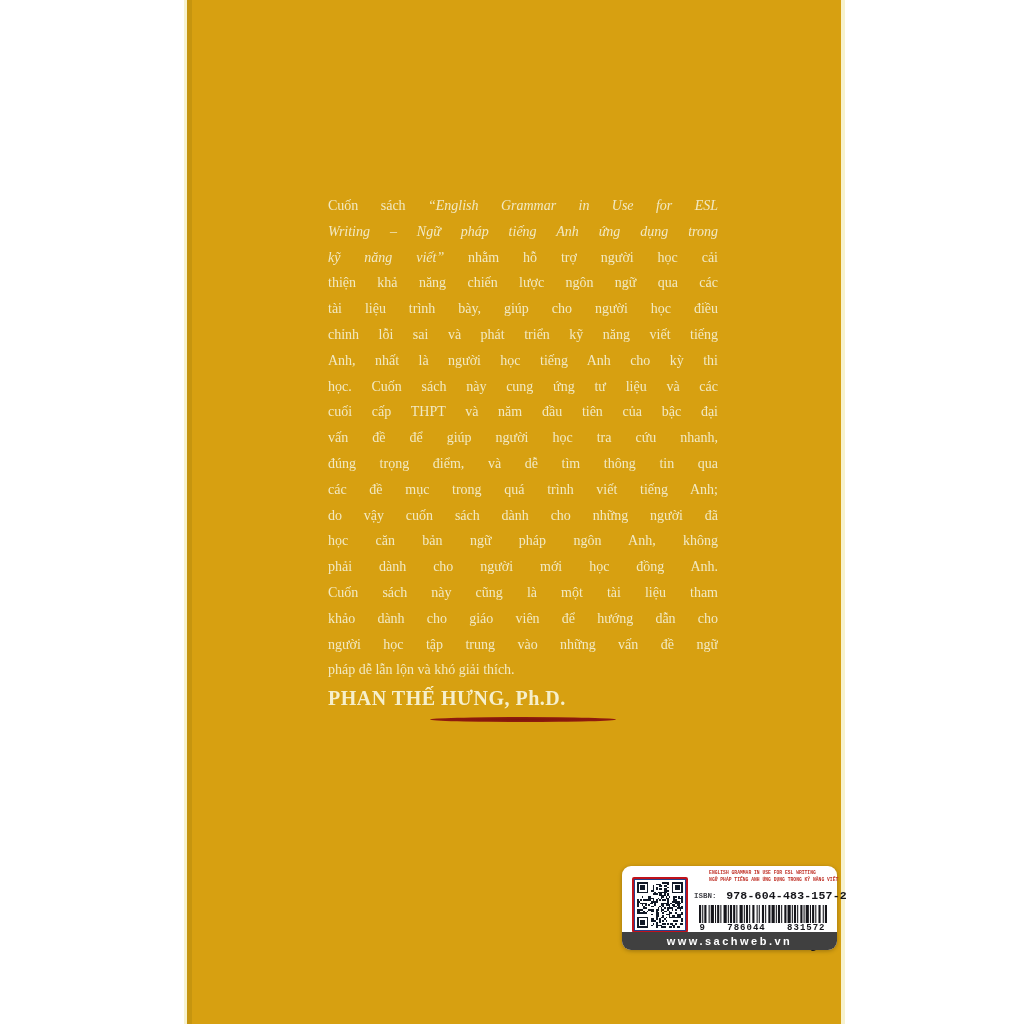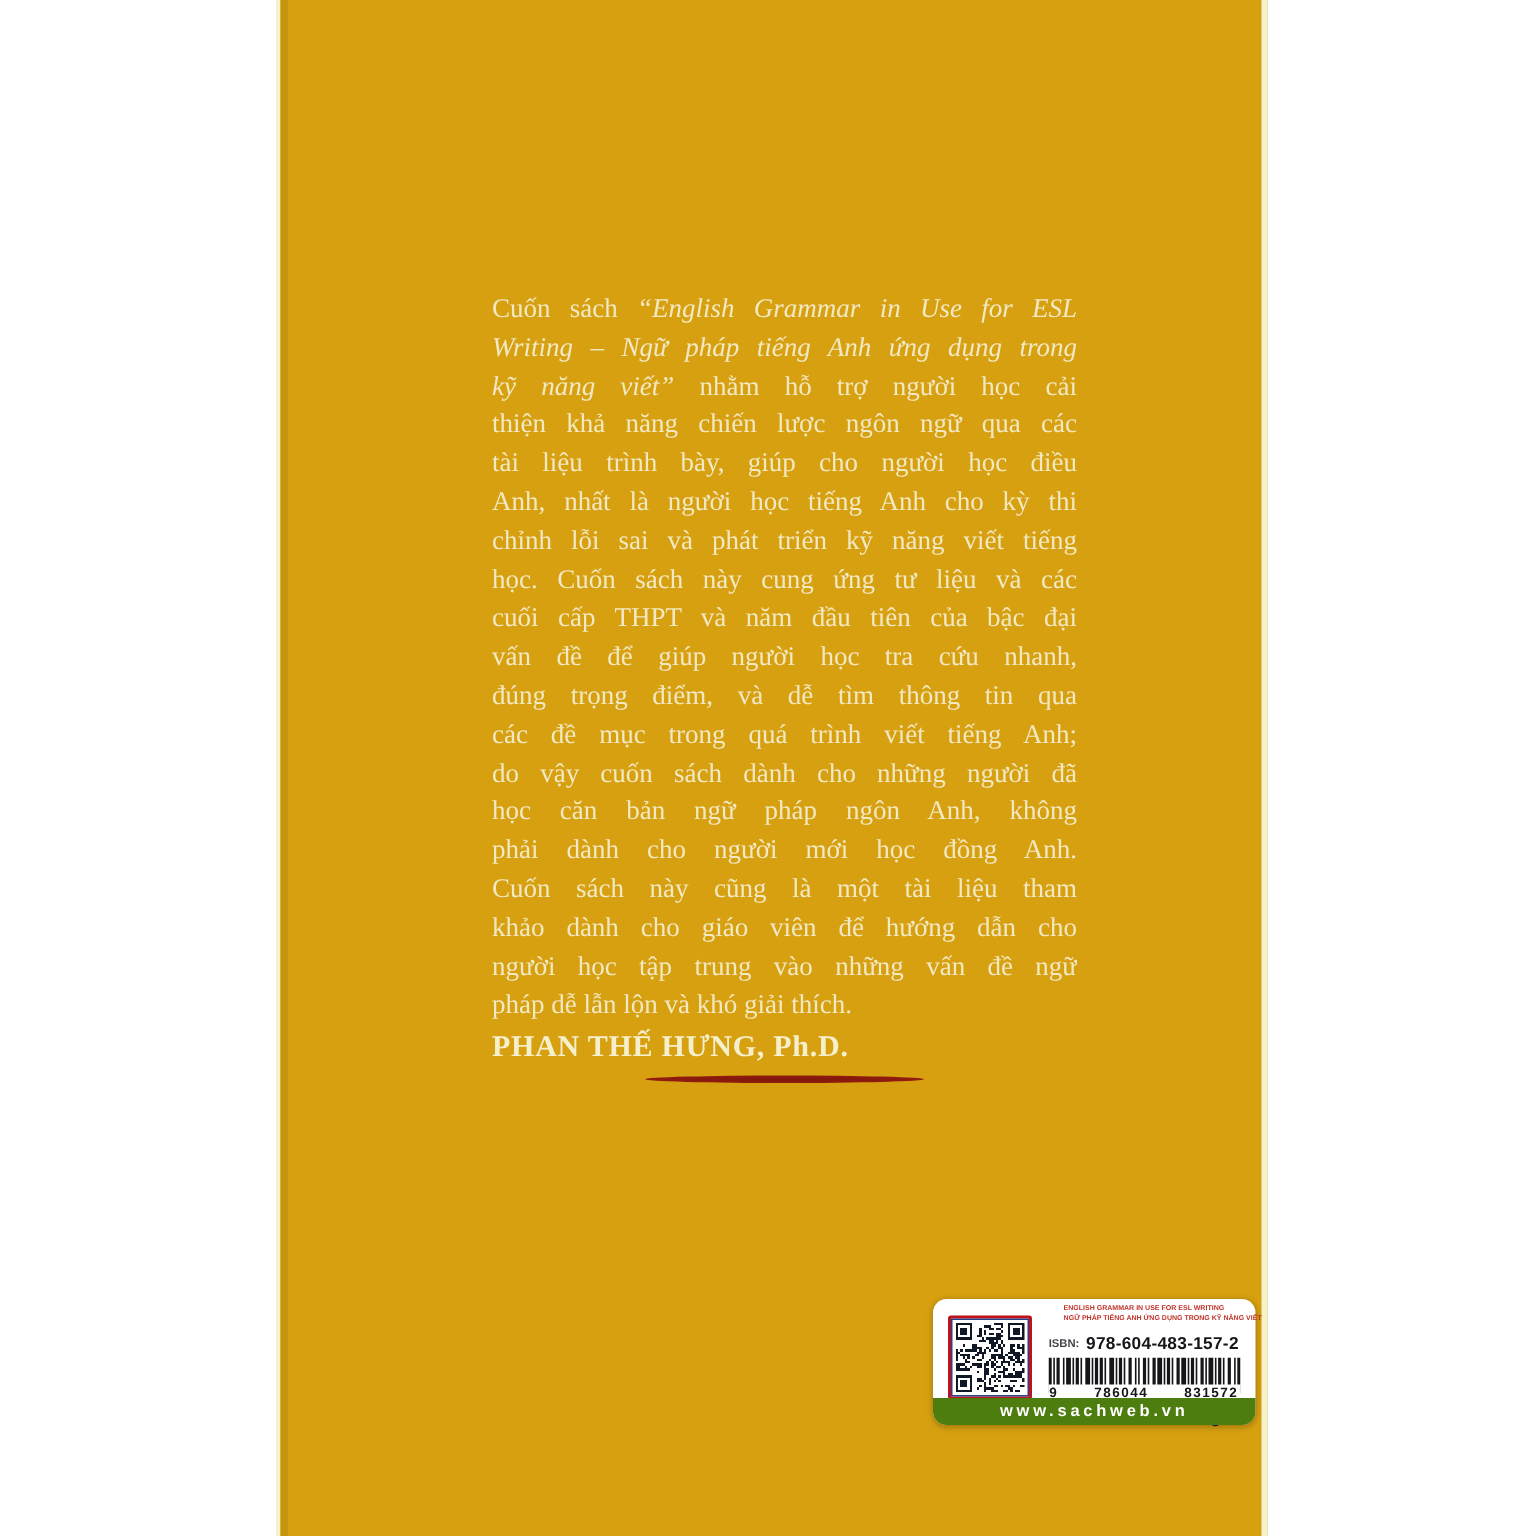--- a/index.html
+++ b/index.html
@@ -11,21 +11,21 @@
   .cover{
     position:absolute;left:184px;top:0;width:661px;height:1024px;
     background:#D7A011;
   }
   .edge-left-light{position:absolute;left:0;top:0;width:3px;height:100%;background:#F7F2CE;}
   .edge-left-dark{position:absolute;left:3px;top:0;width:5px;height:100%;background:#C6950F;}
   .edge-right-light{position:absolute;right:0;top:0;width:4px;height:100%;background:#F7F2CE;}
 
   .description{
     position:absolute;left:144px;top:193px;width:390px;
-    color:#F2E9C3;font-size:18px;line-height:25.8px;
+    color:#F2E9C3;font-size:14px;line-height:25.8px;
   }
   .para-line{
     text-align:justify;text-align-last:justify;
     height:25.8px;overflow:hidden;white-space:normal;
   }
   .para-line.end{text-align-last:left;}
   .para-line .it{font-style:italic;}
 
   .author-block{
     position:absolute;left:144px;top:687px;width:390px;
@@ -51,21 +51,21 @@
     position:absolute;left:10px;top:11px;width:52px;height:52px;
     border:2px solid #C0121B;border-radius:2px;
     background:#fff;
   }
   .qr-frame-inner{
     position:absolute;left:0;top:0;right:0;bottom:0;
     border:1px solid #27408B;padding:2px;
   }
   .qr-frame-inner svg{display:block;width:100%;height:100%;}
   .sticker-right{
-    position:absolute;left:72px;top:4px;right:6px;text-align:center;
+    position:absolute;left:72px;top:4px;right:6px;font-family:Liberation Mono, monospace;
   }
   .tiny-title{
     color:#C0342A;font-weight:bold;font-size:6px;line-height:7px;
     transform:scale(0.78);transform-origin:center top;white-space:nowrap;
   }
   .isbn-row{margin-top:2px;color:#15151a;white-space:nowrap;}
   .isbn-prefix{font-size:7.5px;font-weight:bold;color:#44444a;vertical-align:1px;}
   .isbn-number{font-size:11.5px;font-weight:bold;letter-spacing:0.2px;}
   .barcode-wrap{margin-top:1px;position:relative;height:26px;}
   .barcode-wrap svg{display:block;width:128px;height:24px;margin:0 auto;}
@@ -73,41 +73,41 @@
     position:absolute;left:0;right:0;bottom:-2px;margin:0 auto;
     width:126px;background:#ffffff;
     font-size:9px;font-weight:bold;color:#15151a;letter-spacing:1px;
     display:flex;justify-content:space-between;padding:0 1px;
   }
   .price-row{margin-top:4px;color:#15151a;white-space:nowrap;}
   .price-label{font-size:11px;color:#3a3a40;}
   .price-value{font-size:13px;font-weight:bold;}
   .sticker-bar{
     position:absolute;left:0;right:0;bottom:0;height:18px;
-    background:#4d7c0f;border-radius:0 0 9px 9px;
+    background:#404040;border-radius:0 0 9px 9px;
     color:#ffffff;font-weight:bold;font-size:11px;letter-spacing:2.5px;
     text-align:center;line-height:18px;
   }
 </style>
 </head>
 <body>
 
 <div class="cover">
   <div class="edge-left-light"></div>
   <div class="edge-left-dark"></div>
   <div class="edge-right-light"></div>
 
   <div class="description" id="description">
       <div class="para-line"><span>Cuốn sách </span><span class="it">“English Grammar in Use for ESL</span></div>
       <div class="para-line"><span class="it">Writing – Ngữ pháp tiếng Anh ứng dụng trong</span></div>
       <div class="para-line"><span class="it">kỹ năng viết”</span><span> nhằm hỗ trợ người học cải</span></div>
       <div class="para-line"><span>thiện khả năng chiến lược ngôn ngữ qua các</span></div>
       <div class="para-line"><span>tài liệu trình bày, giúp cho người học điều</span></div>
+      <div class="para-line"><span>chỉnh lỗi sai và phát triển kỹ năng viết tiếng</span></div>
       <div class="para-line"><span>Anh, nhất là người học tiếng Anh cho kỳ thi</span></div>
-      <div class="para-line"><span>chỉnh lỗi sai và phát triển kỹ năng viết tiếng</span></div>
       <div class="para-line"><span>học. Cuốn sách này cung ứng tư liệu và các</span></div>
       <div class="para-line"><span>cuối cấp THPT và năm đầu tiên của bậc đại</span></div>
       <div class="para-line"><span>vấn đề để giúp người học tra cứu nhanh,</span></div>
       <div class="para-line"><span>đúng trọng điểm, và dễ tìm thông tin qua</span></div>
       <div class="para-line"><span>các đề mục trong quá trình viết tiếng Anh;</span></div>
       <div class="para-line"><span>do vậy cuốn sách dành cho những người đã</span></div>
       <div class="para-line"><span>học căn bản ngữ pháp ngôn Anh, không</span></div>
       <div class="para-line"><span>phải dành cho người mới học đồng Anh.</span></div>
       <div class="para-line"><span>Cuốn sách này cũng là một tài liệu tham</span></div>
       <div class="para-line"><span>khảo dành cho giáo viên để hướng dẫn cho</span></div>

